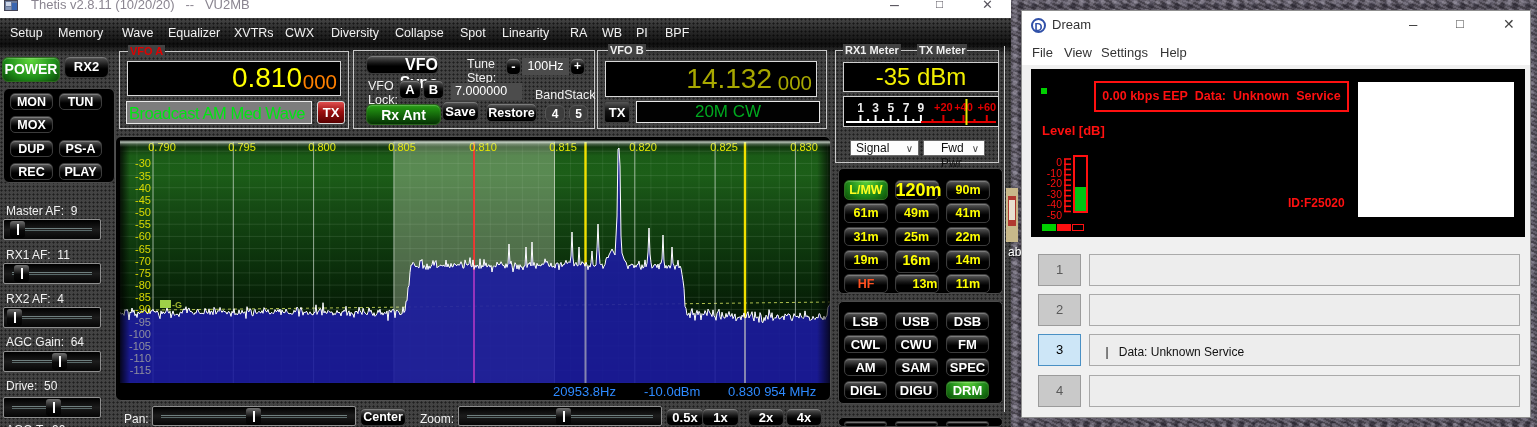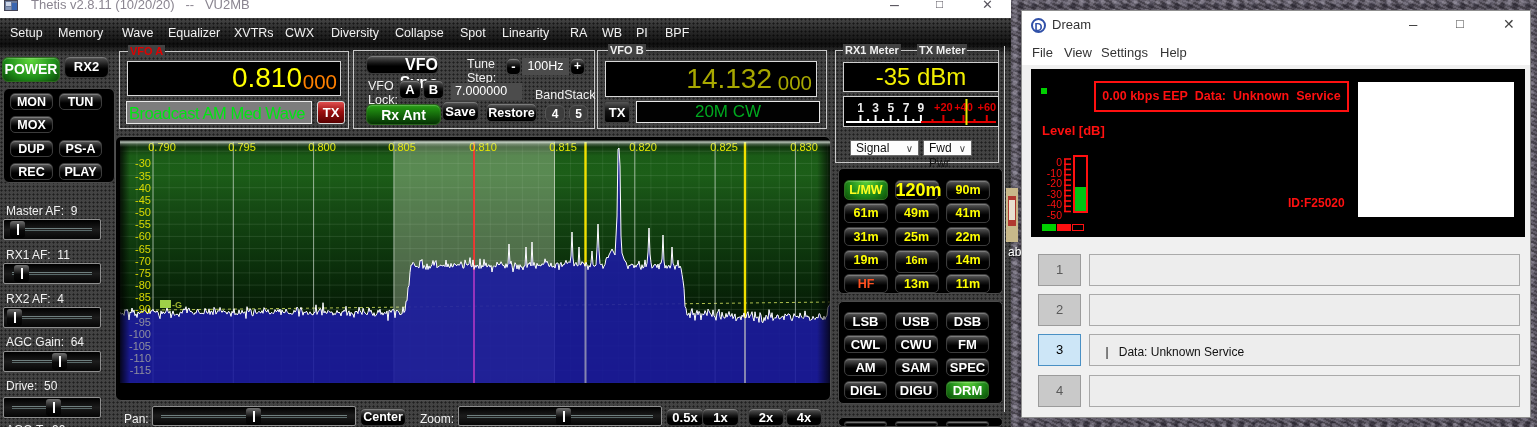--- a/index.html
+++ b/index.html
@@ -180,21 +180,21 @@
             <text x="76.9" y="15" font-size="12" font-weight="bold" fill="#eee" text-anchor="middle" font-family="Liberation Sans,sans-serif">9</text>
             <text x="99.4" y="14" font-size="11" font-weight="bold" fill="#e00000" text-anchor="middle" font-family="Liberation Sans,sans-serif">+20</text>
             <text x="119.5" y="14" font-size="11" font-weight="bold" fill="#e00000" text-anchor="middle" font-family="Liberation Sans,sans-serif">+40</text>
             <text x="142.8" y="14" font-size="11" font-weight="bold" fill="#e00000" text-anchor="middle" font-family="Liberation Sans,sans-serif">+60</text>
             <path d="M16.5 18V26 M24.1 22V26 M31.6 18V26 M39.1 22V26 M46.7 18V26 M54.2 22V26 M61.8 18V26 M69.3 22V26 M76.9 18V26 M2 25H77" stroke="#fff" stroke-width="2"></path>
             <path d="M88.5 22V26 M99.4 18V26 M109.5 22V26 M119.5 18V26 M130.5 22V26 M142.8 18V26 M77 25H152" stroke="#e00000" stroke-width="2"></path>
             <path d="M122.5 2V28" stroke="#e8e800" stroke-width="2"></path>
           </svg>
         </div>
         <div class="abs" style="left:14px;top:89px;width:69px;height:16px;background:#fdfdfd;border:1px solid #6a6a6a;font-size:12px;color:#111;line-height:15px;padding-left:5px">Signal<span style="position:absolute;right:5px;top:0px;font-size:10px;color:#444">∨</span></div>
-        <div class="abs" style="left:87px;top:89px;width:49px;height:16px;background:#fdfdfd;border:1px solid #6a6a6a;font-size:12px;color:#111;line-height:15px;padding-left:5px">Fwd Pwr<span style="position:absolute;right:5px;top:0px;font-size:10px;color:#444">∨</span></div>
+        <div class="abs" style="left:87px;top:89px;width:62px;height:16px;background:#fdfdfd;border:1px solid #6a6a6a;font-size:12px;color:#111;line-height:15px;padding-left:17px">Fwd Pwr<span style="position:absolute;right:5px;top:0px;font-size:10px;color:#444">∨</span></div>
       </div>
 
 <div class="panel" style="left:115px;top:136px;width:716px;height:265px;border-radius:6px;border:1px solid #505050;overflow:hidden">
  <div class="abs" style="left:4px;top:3px;width:711px;height:243px">
           <svg width="711" height="243" viewBox="0 0 711 243" style="display:block">
             <defs>
 <linearGradient id="bg" x1="0" y1="0" x2="0" y2="1">
 <stop offset="0" stop-color="#030503"></stop>
 <stop offset="0.025" stop-color="#0f330d"></stop>
 <stop offset="0.065" stop-color="#1b5c17"></stop>
@@ -261,36 +261,41 @@
             <text x="31" y="185.6" font-size="11" fill="#8f8f9e" text-anchor="end" font-family="Liberation Sans,sans-serif">-95</text>
             <text x="31" y="197.8" font-size="11" fill="#8f8f9e" text-anchor="end" font-family="Liberation Sans,sans-serif">-100</text>
             <text x="31" y="210.0" font-size="11" fill="#8f8f9e" text-anchor="end" font-family="Liberation Sans,sans-serif">-105</text>
             <text x="31" y="222.1" font-size="11" fill="#8f8f9e" text-anchor="end" font-family="Liberation Sans,sans-serif">-110</text>
             <text x="31" y="234.3" font-size="11" fill="#8f8f9e" text-anchor="end" font-family="Liberation Sans,sans-serif">-115</text>
             <rect x="0" y="0" width="10" height="243" fill="url(#vigl)"></rect>
             <rect x="697" y="0" width="14" height="243" fill="url(#vigr)"></rect>
             <rect x="0" y="0" width="711" height="7" fill="url(#glow)"></rect>
           </svg>
         </div>
+ <div class="abs" style="left:0;top:247px;width:714px;height:17px;color:#2e8aff;font-size:13px">
+   <span style="position:absolute;left:437px">20953.8Hz</span>
+   <span style="position:absolute;left:528px">-10.0dBm</span>
+   <span style="position:absolute;left:612px">0.830 954 MHz</span>
+ </div>
 </div>
   <div class="panel" style="left:838px;top:168px;width:165px;height:126px"></div>
       <div class="btn sm greenbtn" style="left:844px;top:180.0px;width:44px;height:19.5px;font-size:12.5px;line-height:18px;color:#ffff20;">L/MW</div>
       <div class="btn sm" style="left:894.5px;top:180.0px;width:44px;height:19.5px;font-size:18px;line-height:18px;color:#ffff00;">120m</div>
       <div class="btn sm" style="left:946px;top:180.0px;width:44px;height:19.5px;font-size:12.5px;line-height:18px;color:#ffff00;">90m</div>
       <div class="btn sm" style="left:844px;top:203.4px;width:44px;height:19.5px;font-size:12.5px;line-height:18px;color:#ffff00;">61m</div>
       <div class="btn sm" style="left:894.5px;top:203.4px;width:44px;height:19.5px;font-size:12.5px;line-height:18px;color:#ffff00;">49m</div>
       <div class="btn sm" style="left:946px;top:203.4px;width:44px;height:19.5px;font-size:12.5px;line-height:18px;color:#ffff00;">41m</div>
       <div class="btn sm" style="left:844px;top:226.8px;width:44px;height:19.5px;font-size:12.5px;line-height:18px;color:#ffff00;">31m</div>
       <div class="btn sm" style="left:894.5px;top:226.8px;width:44px;height:19.5px;font-size:12.5px;line-height:18px;color:#ffff00;">25m</div>
       <div class="btn sm" style="left:946px;top:226.8px;width:44px;height:19.5px;font-size:12.5px;line-height:18px;color:#ffff00;">22m</div>
       <div class="btn sm" style="left:844px;top:250.2px;width:44px;height:19.5px;font-size:12.5px;line-height:18px;color:#ffff00;">19m</div>
-      <div class="btn sm" style="left:894.5px;top:250.2px;width:44px;height:23px;font-size:11px;line-height:18px;color:#ffff00;">16m</div>
+      <div class="btn sm" style="left:894.5px;top:250.2px;width:44px;height:23px;font-size:14px;line-height:18px;color:#ffff00;">16m</div>
       <div class="btn sm" style="left:946px;top:250.2px;width:44px;height:19.5px;font-size:12.5px;line-height:18px;color:#ffff00;text-align:center;">14m</div>
       <div class="btn sm" style="left:844px;top:273.6px;width:44px;height:19.5px;font-size:12.5px;line-height:18px;color:#ff5020;">HF</div>
-      <div class="btn sm" style="left:894.5px;top:273.6px;width:44px;height:19.5px;font-size:12.5px;line-height:18px;color:#ffff00;">13m</div>
+      <div class="btn sm" style="left:894.5px;top:273.6px;width:44px;height:19.5px;font-size:12.5px;line-height:18px;color:#ffff00;text-align:right;">13m</div>
       <div class="btn sm" style="left:946px;top:273.6px;width:44px;height:19.5px;font-size:12.5px;line-height:18px;color:#ffff00;">11m</div>
       <div class="panel" style="left:838px;top:301px;width:165px;height:103px"></div>
       <div class="btn sm" style="left:844px;top:311.5px;width:43px;height:18px;font-size:13px;line-height:17px;">LSB</div>
       <div class="btn sm" style="left:894.5px;top:311.5px;width:43px;height:18px;font-size:13px;line-height:17px;">USB</div>
       <div class="btn sm" style="left:946px;top:311.5px;width:43px;height:18px;font-size:13px;line-height:17px;">DSB</div>
       <div class="btn sm" style="left:844px;top:334.6px;width:43px;height:18px;font-size:13px;line-height:17px;">CWL</div>
       <div class="btn sm" style="left:894.5px;top:334.6px;width:43px;height:18px;font-size:13px;line-height:17px;">CWU</div>
       <div class="btn sm" style="left:946px;top:334.6px;width:43px;height:18px;font-size:13px;line-height:17px;">FM</div>
       <div class="btn sm" style="left:844px;top:357.7px;width:43px;height:18px;font-size:13px;line-height:17px;">AM</div>
       <div class="btn sm" style="left:894.5px;top:357.7px;width:43px;height:18px;font-size:13px;line-height:17px;">SAM</div>

